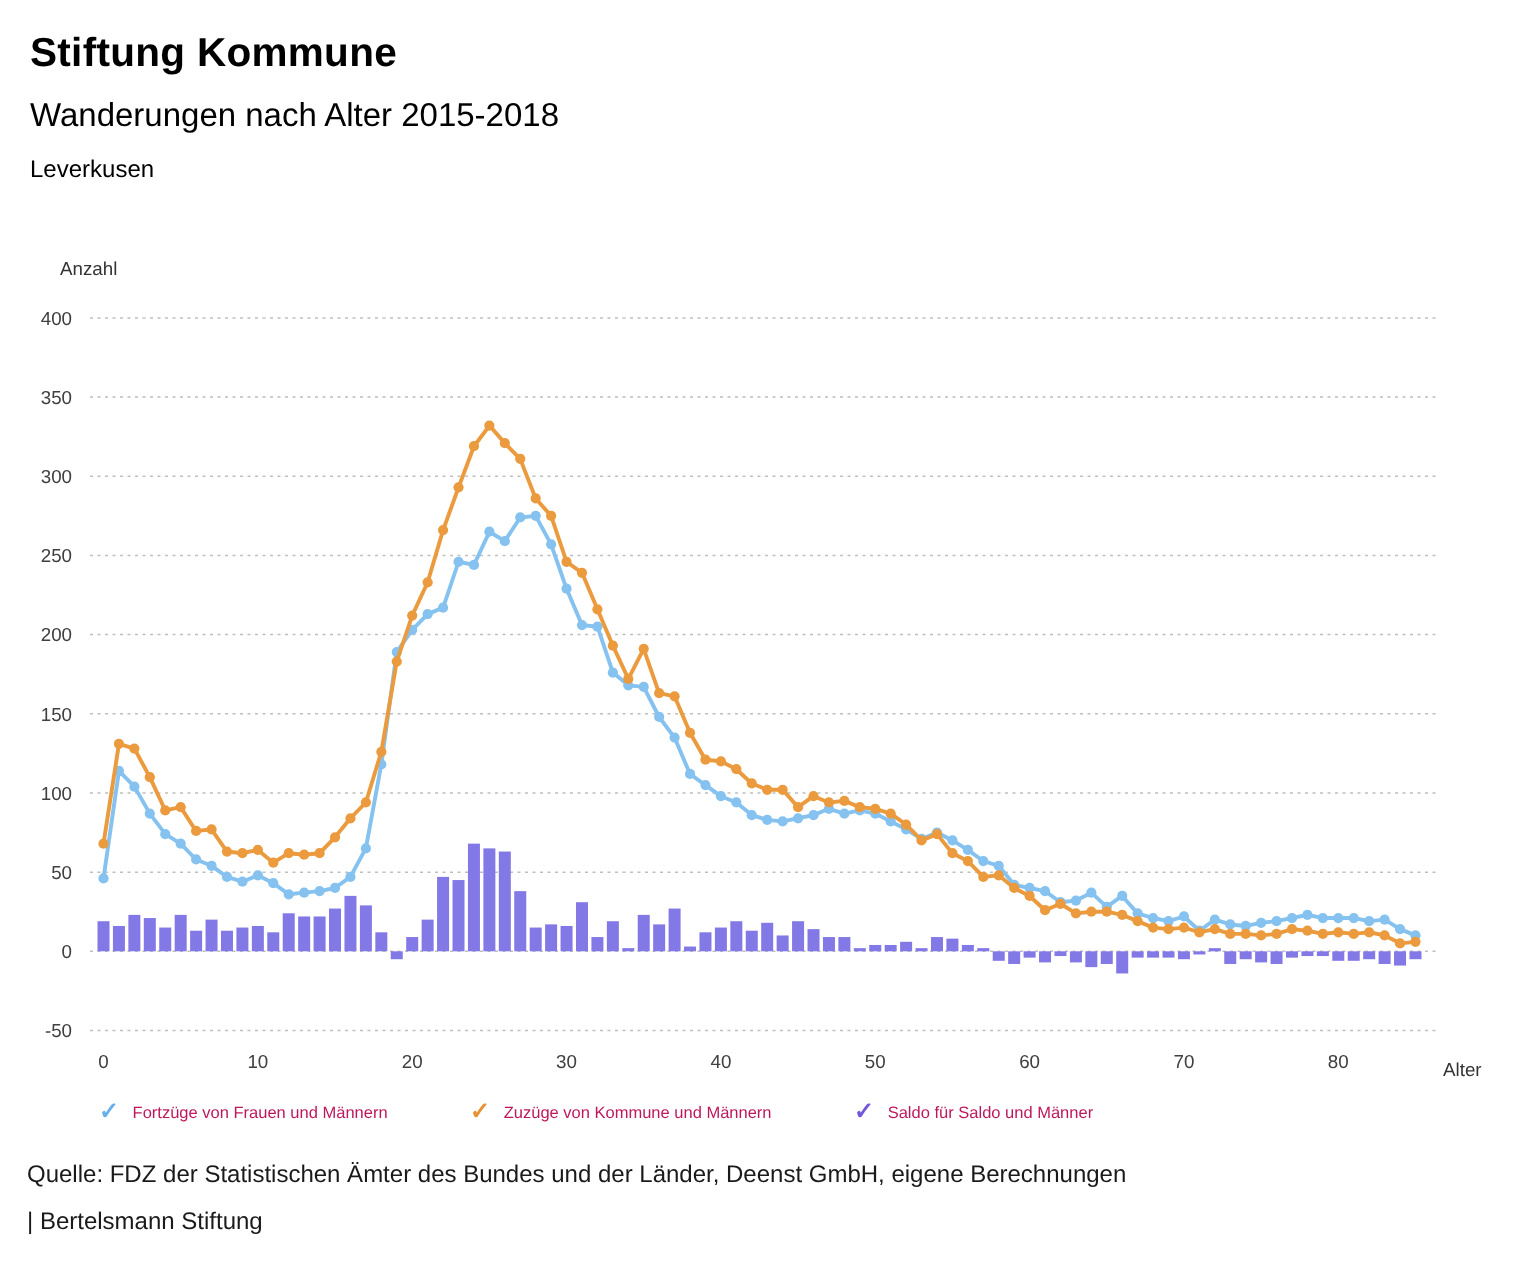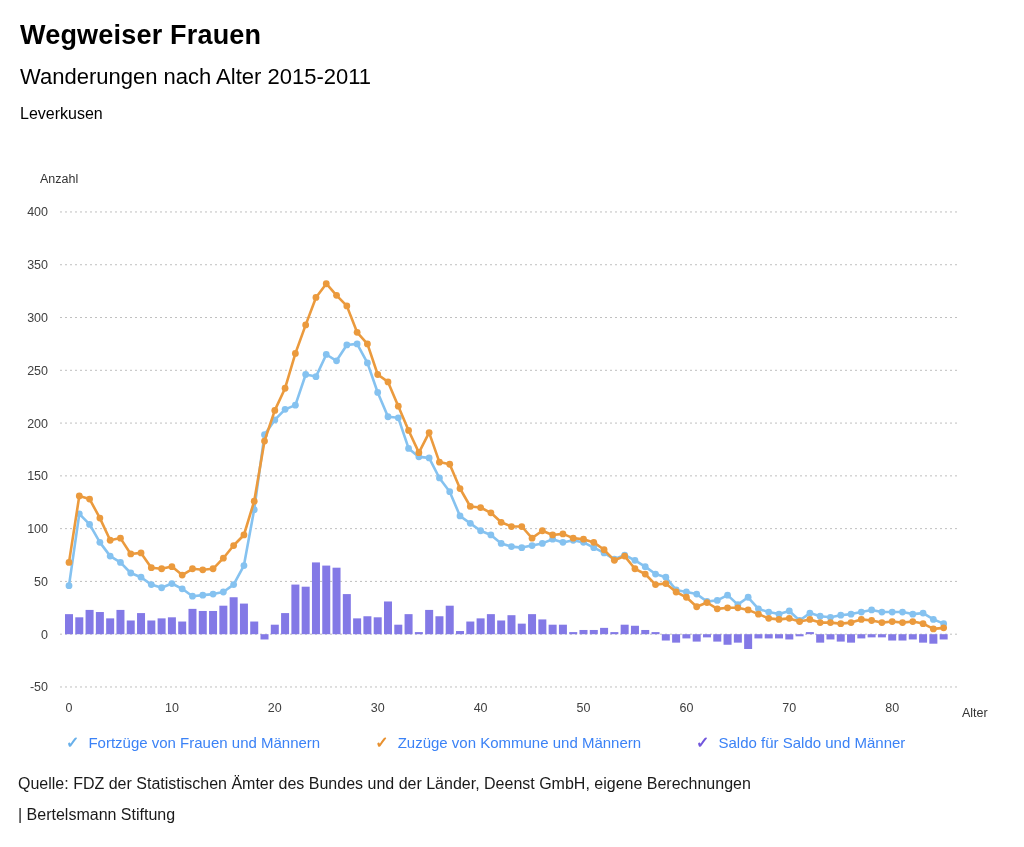--- a/index.html
+++ b/index.html
@@ -7,29 +7,29 @@
   .hdr-title{position:absolute;left:20px;top:20px;font-size:27px;font-weight:bold;letter-spacing:.2px;}
   .hdr-sub{position:absolute;left:20px;top:64px;font-size:22px;font-weight:400;}
   .hdr-region{position:absolute;left:20px;top:105px;font-size:16px;font-weight:normal;}
   .axis-title-y{position:absolute;left:40px;top:172px;font-size:12.5px;color:#333;text-align:center;}
   .axis-title-x{position:absolute;left:962px;top:706px;font-size:12.5px;color:#333;}
   #chart-svg{position:absolute;left:0;top:0;}
   .tick-label{font-size:12.5px;fill:#404040;font-family:"Liberation Sans",sans-serif;}
   .legend{position:absolute;left:66px;top:734px;display:flex;column-gap:55px;align-items:center;}
   .legend-item{display:flex;align-items:center;column-gap:9px;cursor:pointer;}
   .legend-check{font-size:16px;font-weight:bold;line-height:1;}
-  .legend-label{font-size:15px;color:#3b82f6;}
+  .legend-label{font-size:11px;color:#be185d;}
   .footer-source{position:absolute;left:18px;top:775px;font-size:16px;color:#1a1a1a;}
   .footer-brand{position:absolute;left:18px;top:806px;font-size:16px;color:#1a1a1a;}
 </style>
 </head>
 <body>
 
-<div class="hdr-title">Wegweiser Frauen</div>
-<div class="hdr-sub">Wanderungen nach Alter 2015-2011</div>
+<div class="hdr-title">Stiftung Kommune</div>
+<div class="hdr-sub">Wanderungen nach Alter 2015-2018</div>
 <div class="hdr-region">Leverkusen</div>
 
 <div class="axis-title-y">Anzahl</div>
 <div class="axis-title-x">Alter</div>
 
 <svg id="chart-svg" width="1024" height="730" viewBox="0 0 1024 730" xmlns="http://www.w3.org/2000/svg">
     <line x1="60" x2="958" y1="211.96000000000004" y2="211.96000000000004" stroke="#bfbfbf" stroke-width="1" stroke-dasharray="2 3"></line>
     <text x="48" y="216.46000000000004" text-anchor="end" class="tick-label">400</text>
     <line x1="60" x2="958" y1="264.74" y2="264.74" stroke="#bfbfbf" stroke-width="1" stroke-dasharray="2 3"></line>
     <text x="48" y="269.24" text-anchor="end" class="tick-label">350</text>

